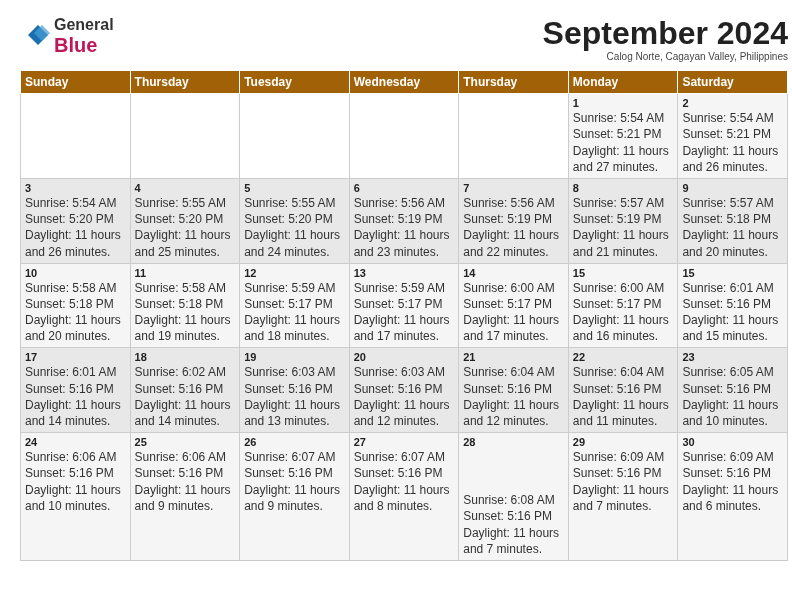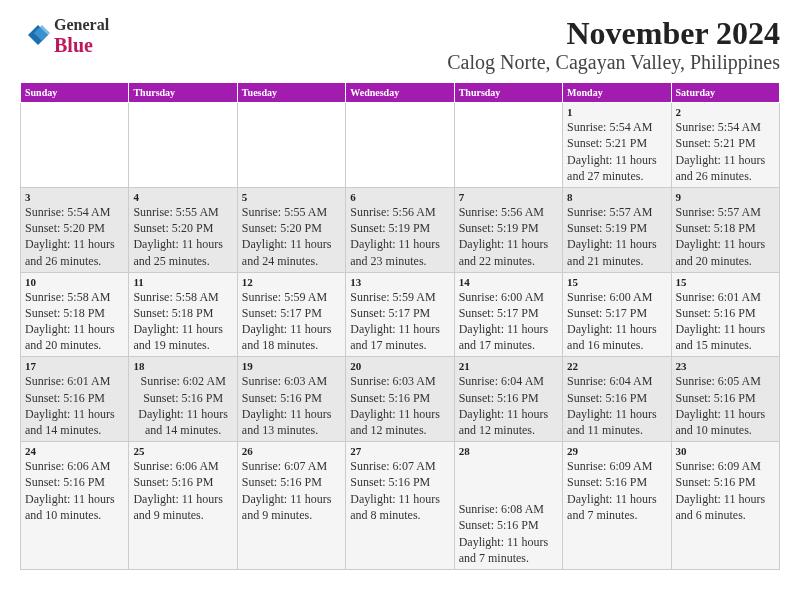--- a/index.html
+++ b/index.html
@@ -6,22 +6,21 @@
     body {
       width: 792px;
       height: 612px;
       font-family: Arial, sans-serif;
       background: #fff;
       overflow: hidden;
     }
     .page {
       width: 792px;
       height: 612px;
-      padding: 16px 12px 10px 20px;
-      font-family: Liberation Serif, serif;
+      padding: 16px 4px 10px 20px;
     }
     .header {
       display: flex;
       justify-content: space-between;
       align-items: flex-start;
       margin-bottom: 8px;
     }
     .logo {
       display: flex;
       align-items: center;
@@ -49,33 +48,33 @@
     .title-area {
       text-align: right;
     }
     .month-title {
       font-size: 32px;
       font-weight: bold;
       color: #222;
       line-height: 1.1;
     }
     .subtitle {
-      font-size: 20px;
+      font-size: 10px;
       color: #444;
       margin-left: 8px;
     }
     table {
       width: 100%;
       border-collapse: collapse;
       table-layout: fixed;
     }
     thead tr th {
-      background: #a21caf;
+      background: #a16207;
       color: #fff;
-      font-size: 10px;
+      font-size: 12px;
       font-weight: bold;
       padding: 4px 4px;
       text-align: left;
       border: 1px solid #fff;
     }
     tbody tr td {
       border: 1px solid #ccc;
       vertical-align: top;
       padding: 3px 4px;
       font-size: 9px;
@@ -114,21 +113,21 @@
       <svg class="logo-icon" viewBox="0 0 30 30">
         <polygon points="18,4 28,14 18,24 8,14" fill="#1a6faf"></polygon>
         <polygon points="22,4 30,12 22,20 14,12" fill="#4a9fd4" opacity="0.7"></polygon>
       </svg>
       <div class="logo-text">
         <span class="logo-general">General</span>
         <span class="logo-blue">Blue</span>
       </div>
     </div>
     <div class="title-area">
-      <div class="month-title">November 2024</div>
+      <div class="month-title">September 2024</div>
       <div class="subtitle">Calog Norte, Cagayan Valley, Philippines</div>
     </div>
   </div>
 
   <table>
     <thead>
       <tr>
       <th>Sunday</th>
           <th>Thursday</th>
           <th>Tuesday</th>
@@ -265,21 +264,21 @@
         <tr>
           <td>
             <span class="day-num">17</span>
             <div class="day-info" style="white-space: pre-line;">Sunrise: 6:01 AM
 Sunset: 5:16 PM
 Daylight: 11 hours
 and 14 minutes.</div>
           </td>
           <td>
             <span class="day-num">18</span>
-            <div class="day-info" style="white-space: pre-line; text-align: center;">Sunrise: 6:02 AM
+            <div class="day-info" style="white-space: pre-line;">Sunrise: 6:02 AM
 Sunset: 5:16 PM
 Daylight: 11 hours
 and 14 minutes.</div>
           </td>
           <td>
             <span class="day-num">19</span>
             <div class="day-info" style="white-space: pre-line;">Sunrise: 6:03 AM
 Sunset: 5:16 PM
 Daylight: 11 hours
 and 13 minutes.</div>

